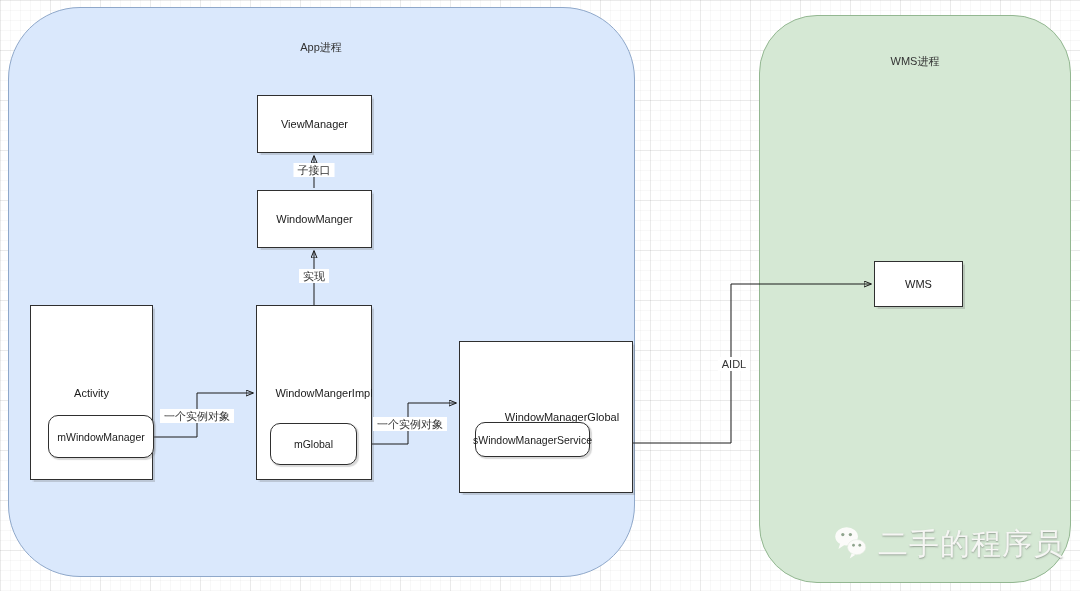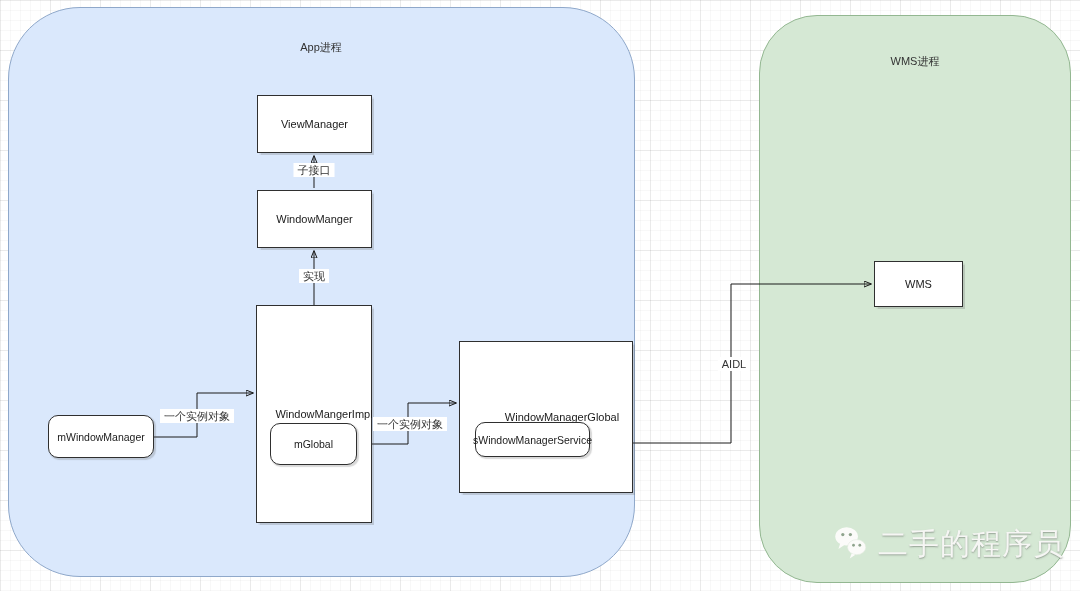--- a/index.html
+++ b/index.html
@@ -81,23 +81,24 @@
     <path d="M357,444 H408 V403 H456" marker-end="url(#arrow)"></path>
     <path d="M590,443 H731 V284 H871" marker-end="url(#arrow)"></path>
     <path d="M314,305 V251" marker-end="url(#arrow)"></path>
     <path d="M314,188 V156" marker-end="url(#arrow)"></path>
   </svg>
 
   <div class="node" style="left:257px; top:95px; width:115px; height:58px;">ViewManager</div>
 
   <div class="node" style="left:257px; top:190px; width:115px; height:58px;">WindowManger</div>
 
+  <div class="node tall" style="left:30px; top:305px; width:123px; height:175px;">Activity</div>
   <div class="node chip" style="left:48px; top:415px; width:106px; height:43px;">mWindowManager</div>
 
-  <div class="node tall" style="left:256px; top:305px; width:116px; height:218px;padding-left:20px;">WindowMangerImpl</div>
+  <div class="node tall" style="left:256px; top:305px; width:116px; height:175px;padding-left:20px;">WindowMangerImpl</div>
   <div class="node chip" style="left:270px; top:423px; width:87px; height:42px;">mGlobal</div>
 
   <div class="node tall" style="left:459px; top:341px; width:174px; height:152px;padding-left:32px;">WindowManagerGlobal</div>
   <div class="node chip" style="left:475px; top:422px; width:115px; height:35px;">sWindowManagerService</div>
 
   <div class="node" style="left:874px; top:261px; width:89px; height:46px;">WMS</div>
 
   <div class="edge-label" style="left:314px; top:170px;">子接口</div>
   <div class="edge-label" style="left:314px; top:276px;">实现</div>
   <div class="edge-label" style="left:197px; top:416px;">一个实例对象</div>

